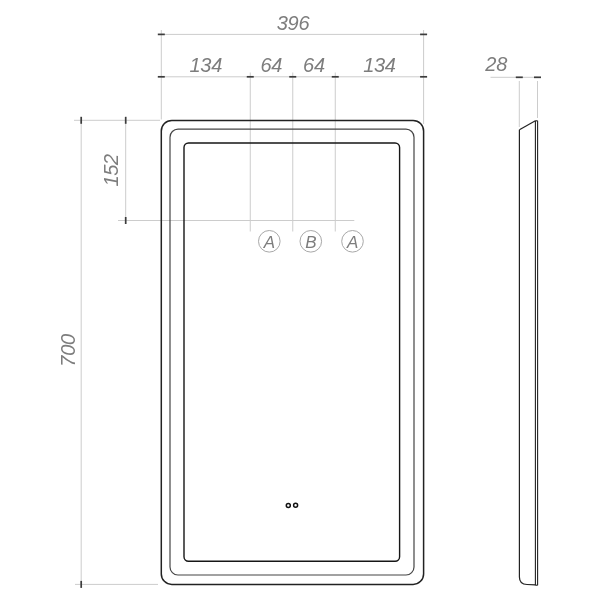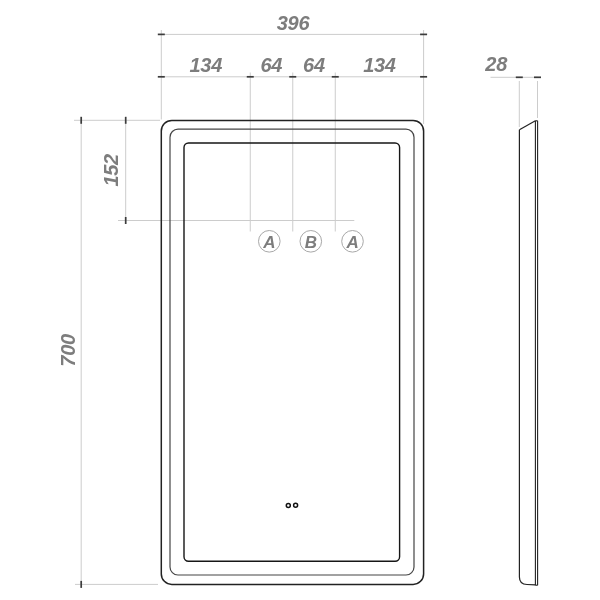--- a/index.html
+++ b/index.html
@@ -1,16 +1,16 @@
 <!DOCTYPE html>
 <html><head>
 <meta charset="utf-8">
 <style>
   html,body{margin:0;padding:0;background:#ffffff;}
-  .page{width:600px;height:600px;position:relative;overflow:hidden;background:#fff;font-weight:bold;}
+  .page{width:600px;height:600px;position:relative;overflow:hidden;background:#fff;}
   text{font-family:"Liberation Sans",sans-serif;font-style:italic;fill:#7d7d7d;letter-spacing:-0.3px;}
 </style>
 </head>
 <body>
 <div class="page">
 <svg width="600" height="600" viewBox="0 0 600 600" xmlns="http://www.w3.org/2000/svg">
 
   <g stroke="#cccccc" stroke-width="1" fill="none">
     <line x1="161.3" y1="30" x2="161.3" y2="119.5"></line>
     <line x1="423.6" y1="30" x2="423.6" y2="124"></line>

